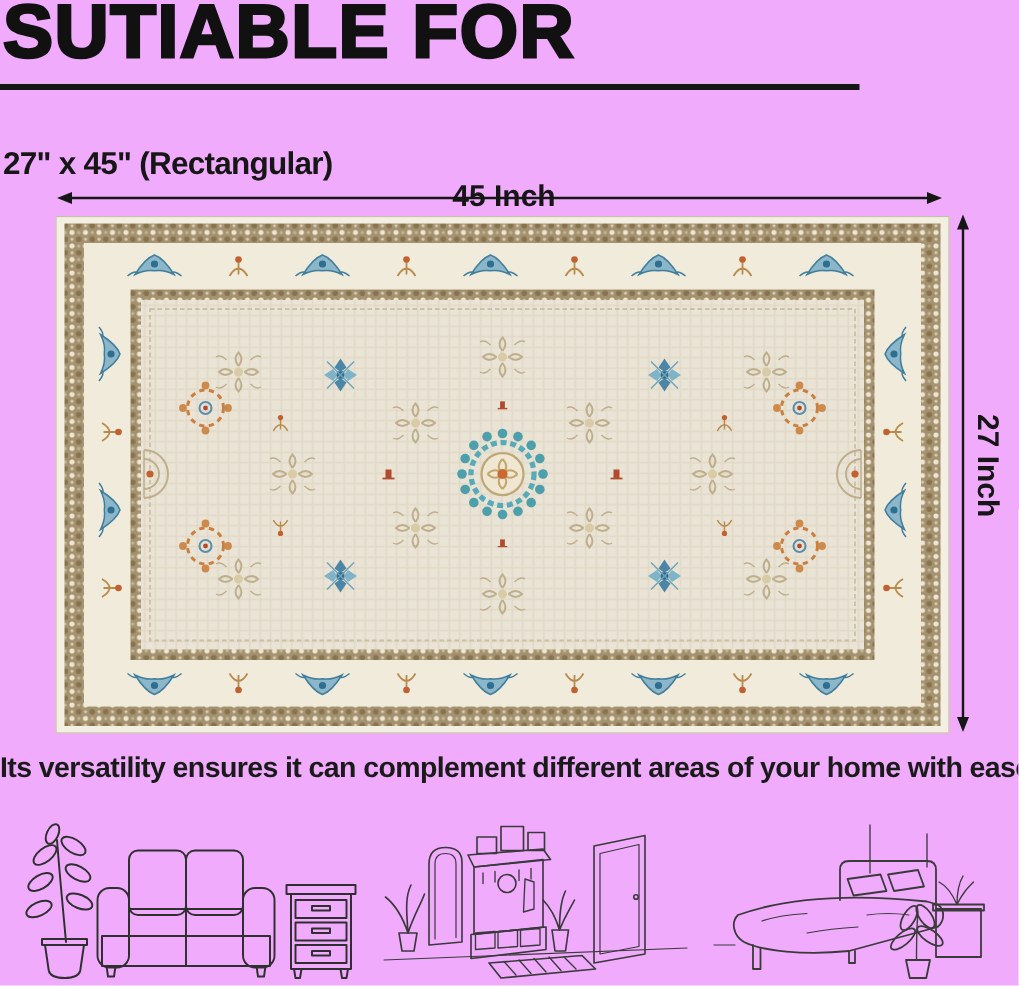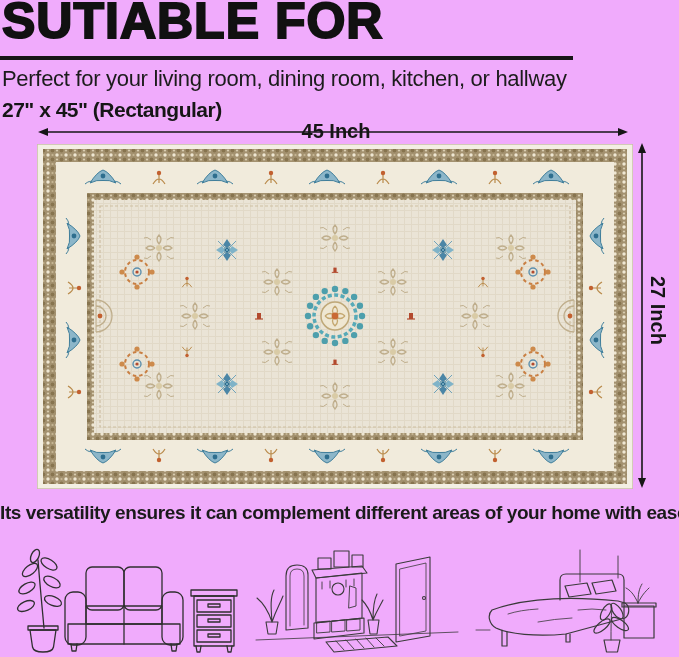--- a/index.html
+++ b/index.html
@@ -46,21 +46,20 @@
   .sketch-bedroom { left:468px; top:544px; }
   svg { display:block; }
 </style>
 </head>
 <body>
 
 <div class="page">
 
   <div class="title">SUTIABLE FOR</div>
   <div class="title-rule"></div>
-  <div class="subtitle">Perfect for your living room, dining room, kitchen, or hallway</div>
   <div class="size-label">27" x 45" (Rectangular)</div>
   <div class="width-label">45 Inch</div>
 
   <div class="h-arrow">
     <svg width="592" height="12" viewBox="0 0 592 12">
       <line x1="7" y1="6" x2="585" y2="6" stroke="#161616" stroke-width="1.6"></line>
       <path d="M1,6 L11,2 L11,10 Z" fill="#161616"></path>
       <path d="M591,6 L581,2 L581,10 Z" fill="#161616"></path>
     </svg>
   </div>

